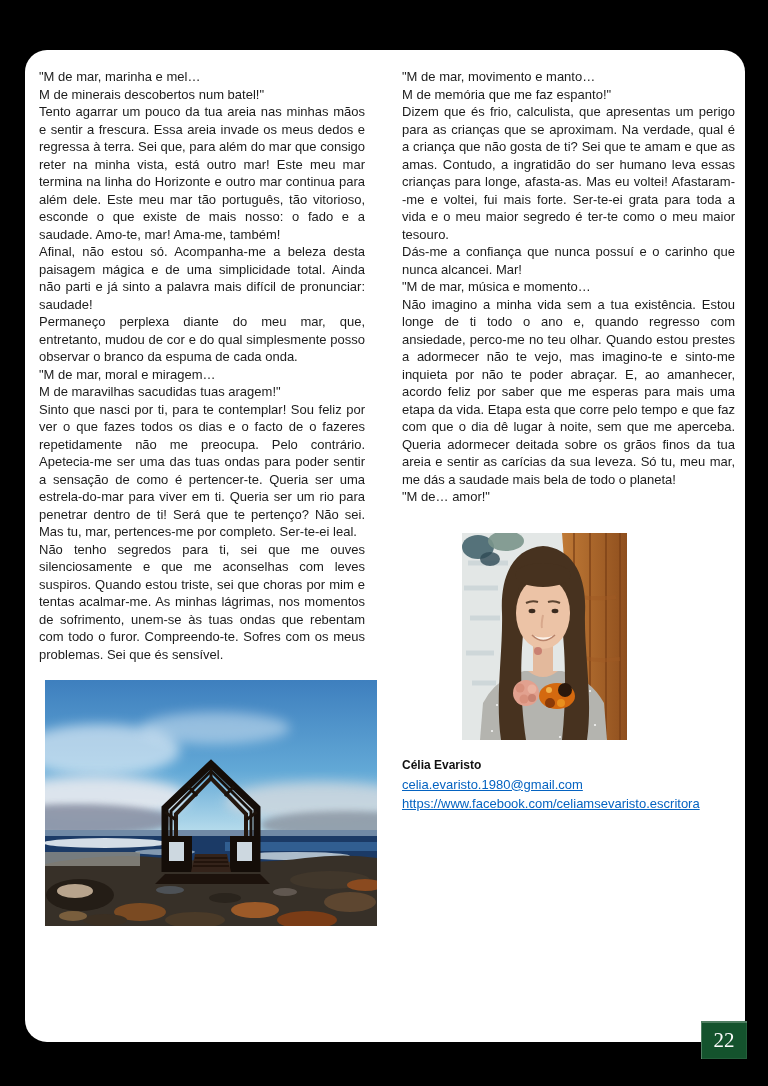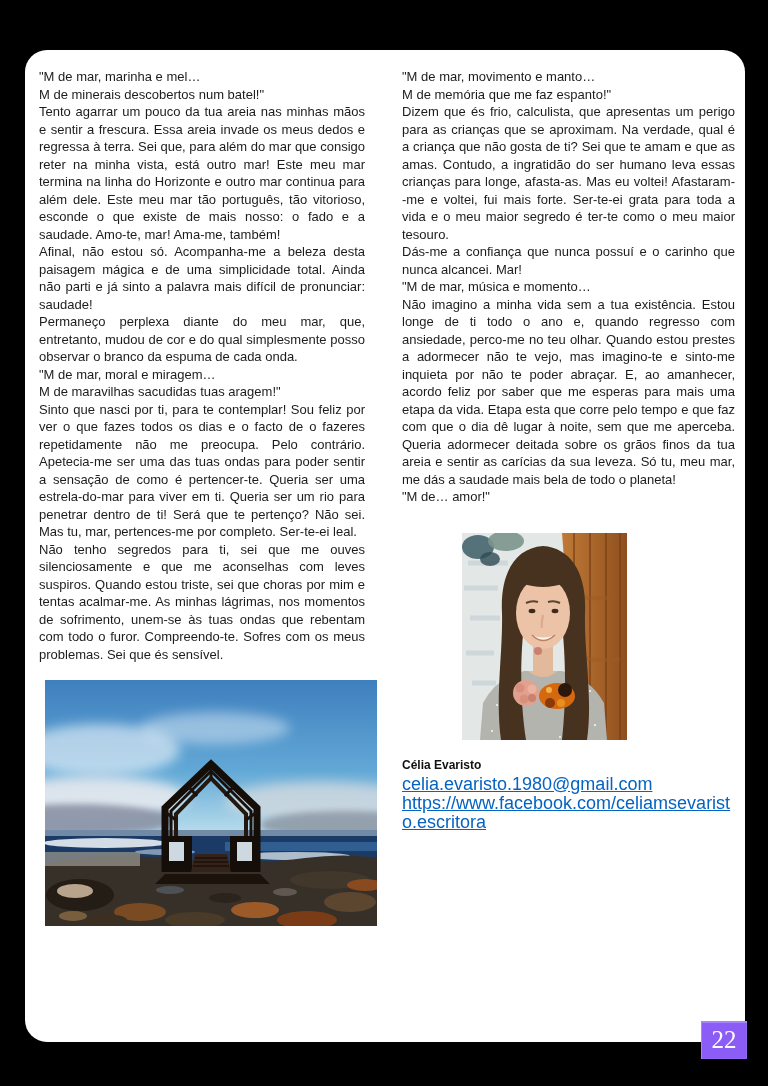--- a/index.html
+++ b/index.html
@@ -19,25 +19,25 @@
   .col-right{left:377px;width:333px;}
   .col p{margin:0;}
   .quote-line{text-align:left;}
   .gap{margin-top:17.5px;}
   .gap2{margin-top:35px;}
   .photo{display:block;}
   .beach-photo{width:332px;height:246px;margin-top:17px;margin-left:6px;}
   .portrait-photo{width:165px;height:207px;margin-top:27px;margin-left:60px;}
   .author{margin-top:16px;line-height:19px;text-align:left;}
   .author-name{font-weight:bold;font-size:12px;color:#111;}
-  .author a{color:#0563c1;text-decoration:underline;display:block;font-size:18px;word-break:break-all;}
+  .author a{color:#0563c1;text-decoration:underline;display:block;font-size:13px;word-break:break-all;}
   .page-num{
-    position:absolute;left:701px;top:1021px;width:46px;height:38px;background:#8b5cf6;
+    position:absolute;left:701px;top:1021px;width:46px;height:38px;background:#14532d;
     color:#fdfdfd;display:flex;align-items:center;justify-content:center;
-    font-family:"Liberation Serif", serif;font-size:25px;
+    font-family:"Liberation Serif", serif;font-size:21px;
     box-shadow:inset 1px 2px 0 rgba(255,255,255,0.25), inset -1px -1px 0 rgba(255,255,255,0.07);
   }
 </style>
 </head>
 <body>
 
 <div class="sheet">
 
   <div class="col col-left">
     <p class="quote-line">"M de mar, marinha e mel…</p>

